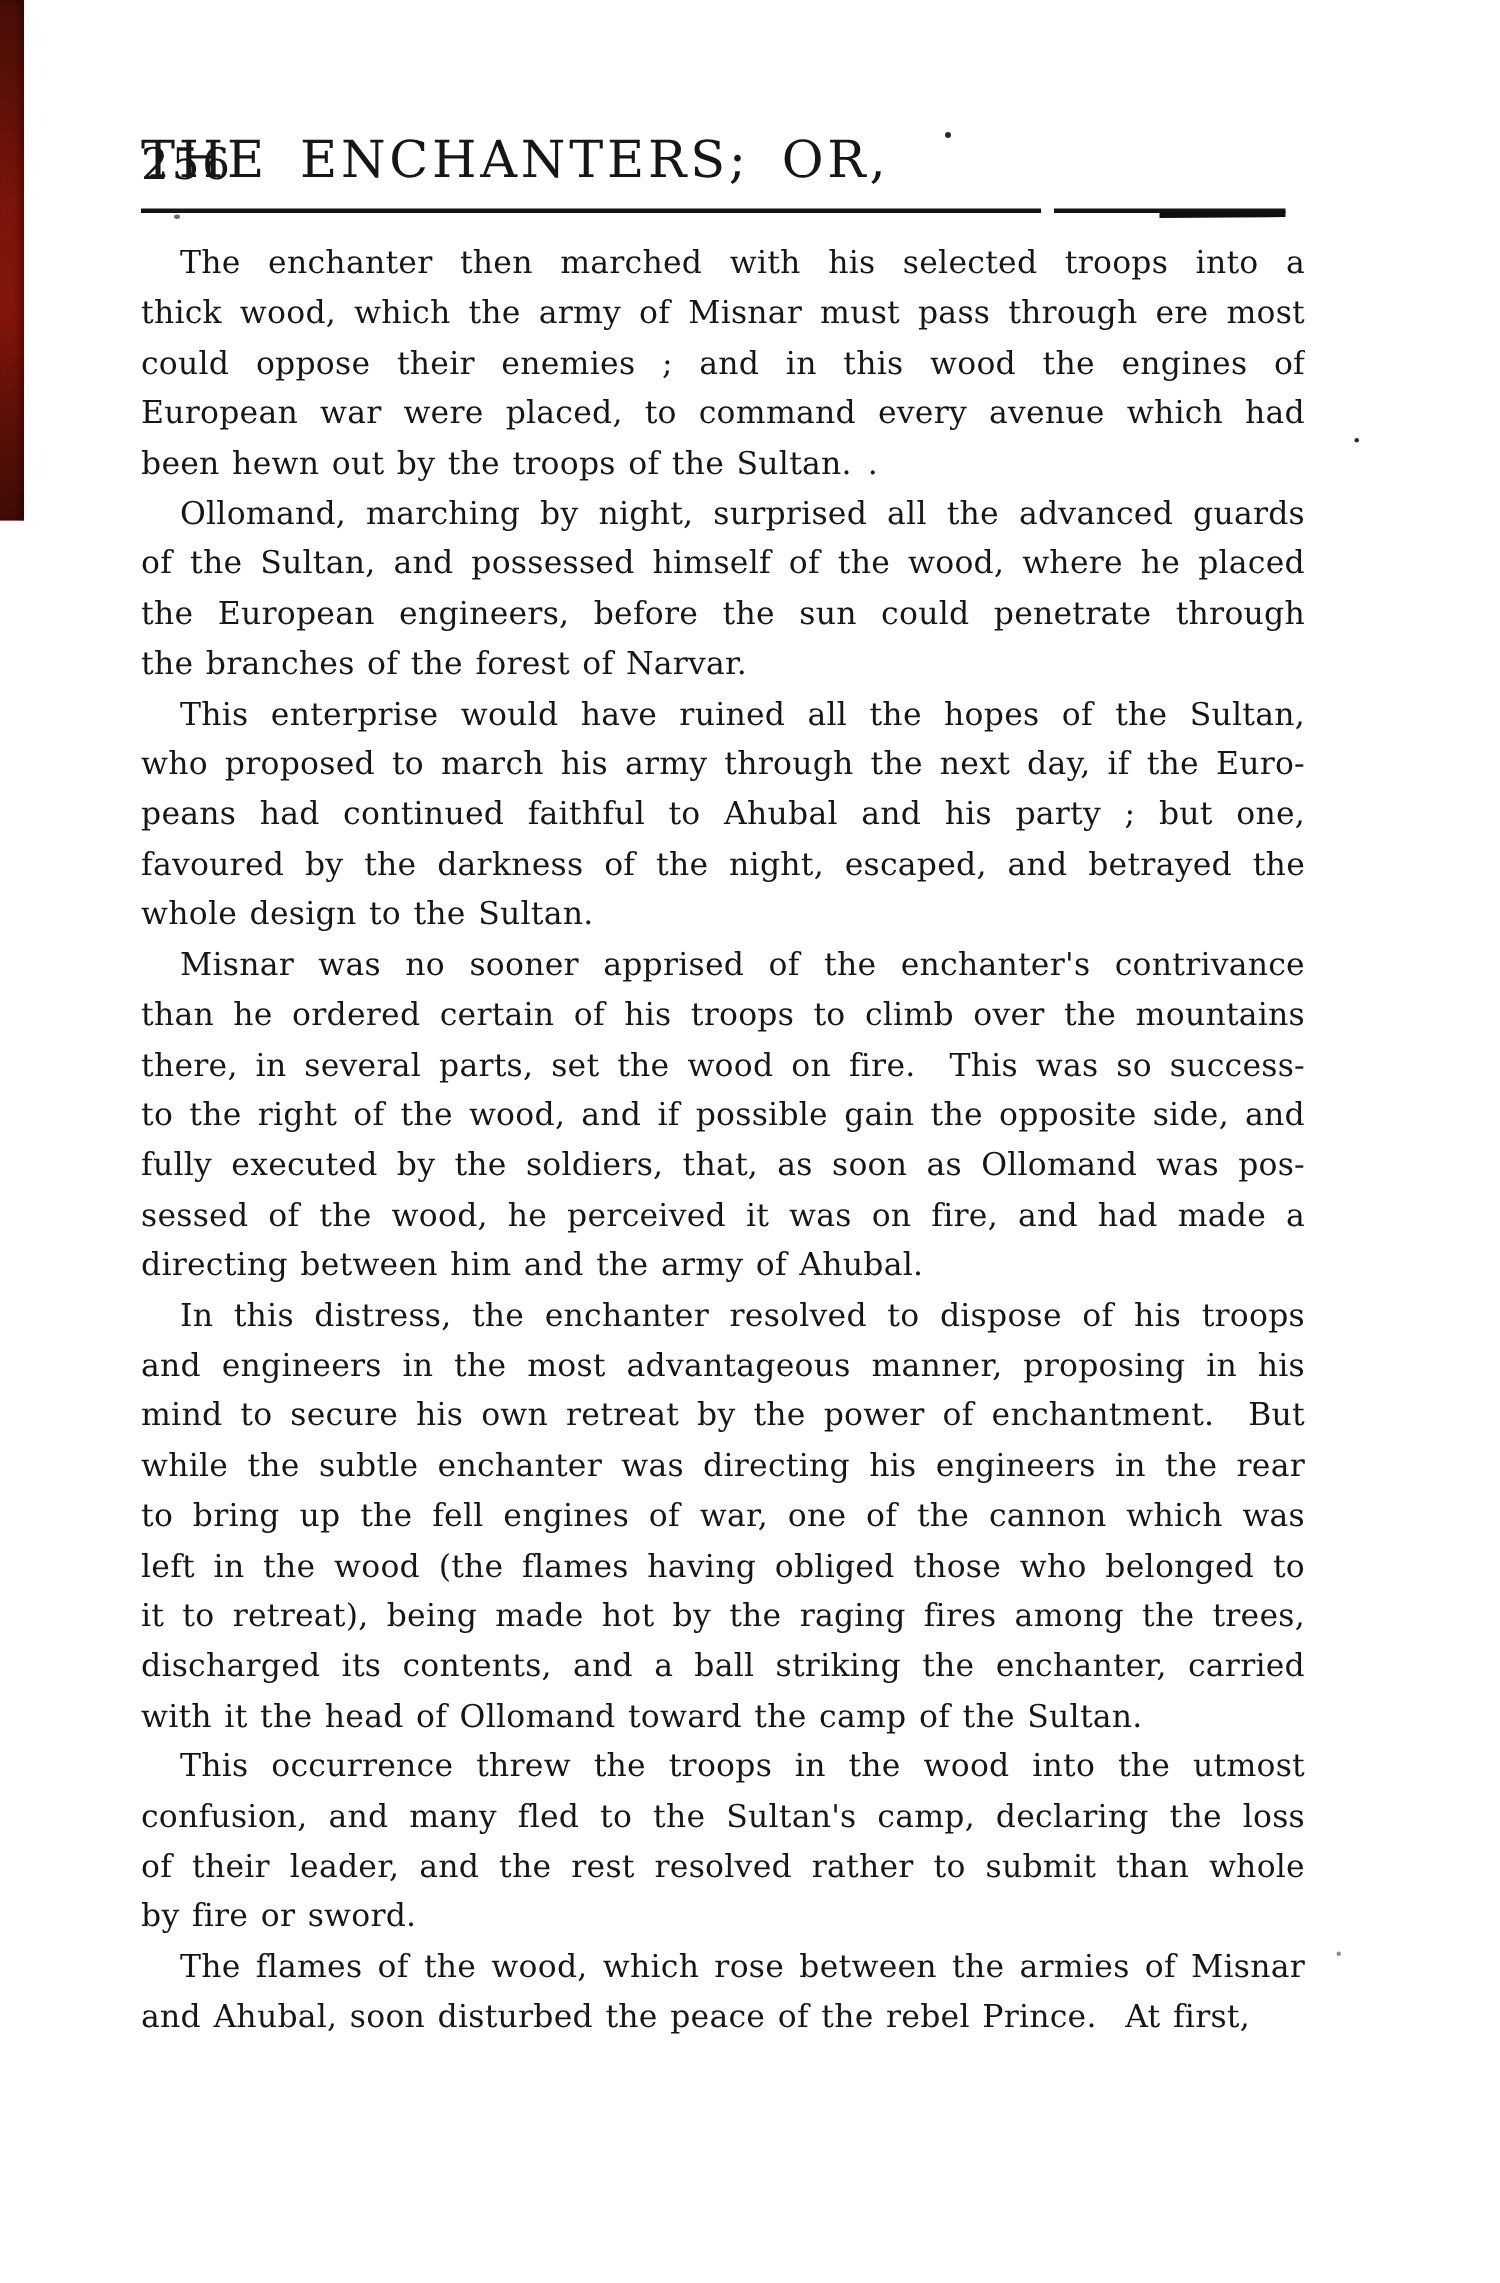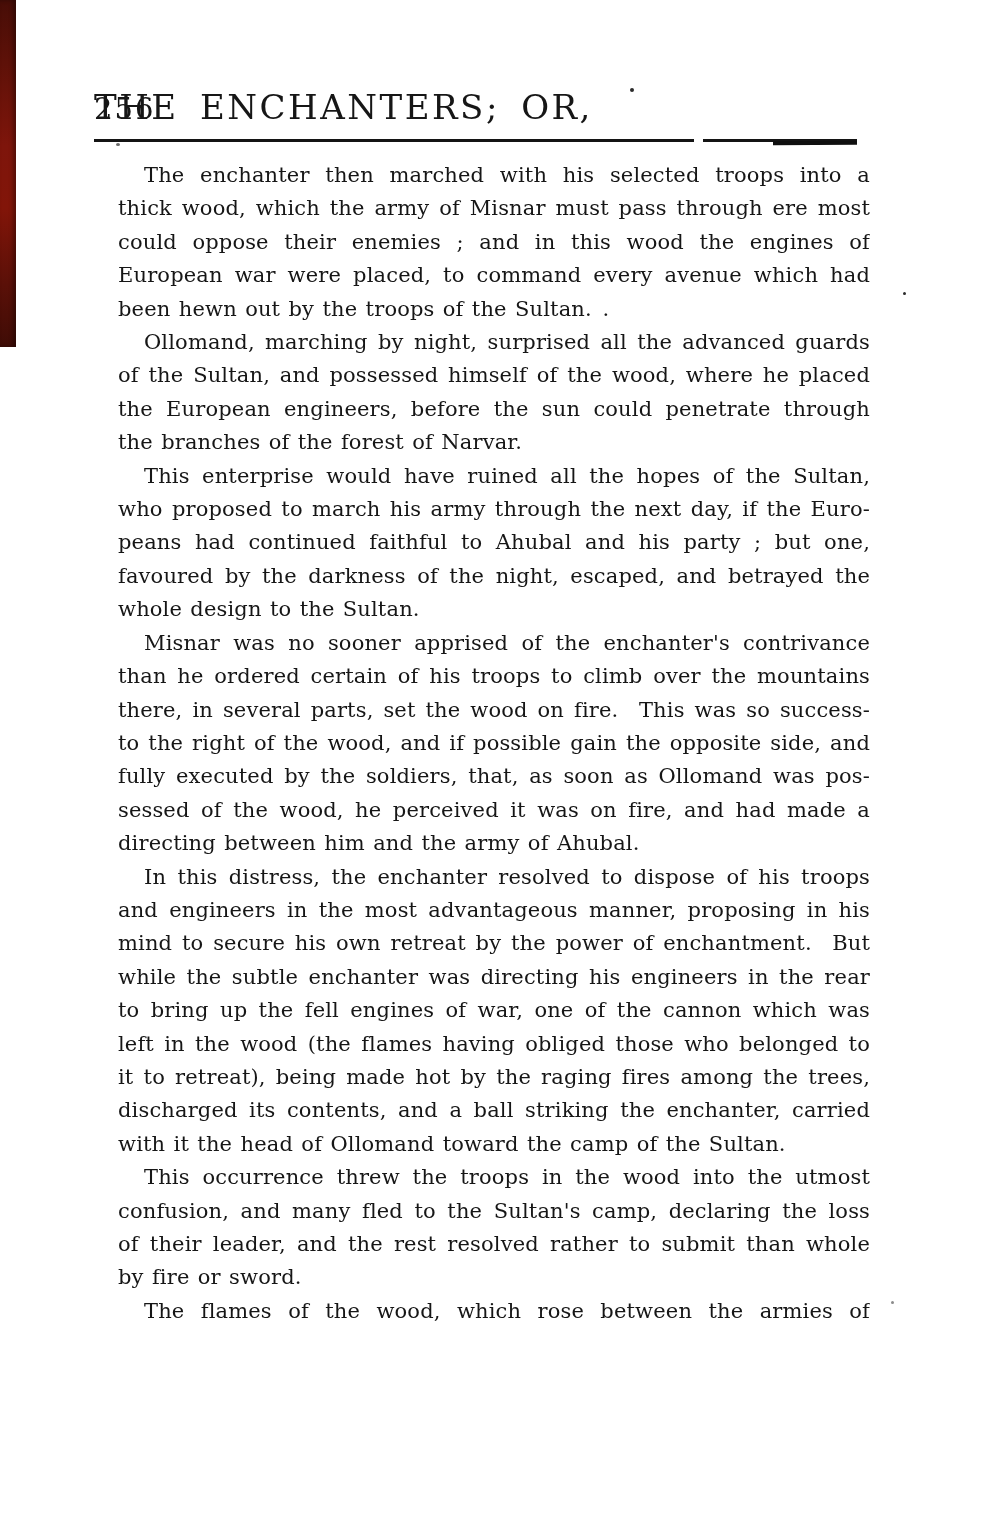--- a/index.html
+++ b/index.html
@@ -47,21 +47,21 @@
     content:"";position:absolute;right:0;top:1.5px;width:11%;height:3.5px;
     background:#0f0f0f;transform:skewY(-0.35deg);
   }
 
   .body-text{position:absolute;left:94px;top:159px;width:776px;}
   .para{margin:0;}
   .line{
     height:33.42px;line-height:33.42px;
     font-size:21px;letter-spacing:.15px;word-spacing:1.5px;
     text-align:justify;text-align-last:justify;
-    overflow:hidden;white-space:normal;margin-left:24px;
+    overflow:hidden;white-space:normal;
   }
   .line.first{text-indent:26px;}
   .line.last{text-align-last:left;}
 
   .ink-speck{position:absolute;background:#2b2b2b;border-radius:50%;}
   .speck-a{left:630px;top:88px;width:4px;height:4px;}
   .speck-b{left:903px;top:292px;width:3px;height:3px;}
   .speck-c{left:891px;top:1301px;width:3px;height:3px;opacity:.55;}
   .speck-d{left:116px;top:143px;width:4px;height:3px;opacity:.7;}
 </style>
@@ -120,20 +120,21 @@
         <div class="line last">with it the head of Ollomand toward the camp of the Sultan.</div>
       </div>
       <div class="para">
         <div class="line first">This occurrence threw the troops in the wood into the utmost</div>
         <div class="line">confusion, and many fled to the Sultan's camp, declaring the loss</div>
         <div class="line">of their leader, and the rest resolved rather to submit than whole</div>
         <div class="line last">by fire or sword.</div>
       </div>
       <div class="para">
         <div class="line first">The flames of the wood, which rose between the armies of Misnar</div>
+        <div class="line last">and Ahubal, soon disturbed the peace of the rebel Prince.  At first,</div>
       </div>
     </div>
 
   <div class="ink-speck speck-a"></div>
   <div class="ink-speck speck-b"></div>
   <div class="ink-speck speck-c"></div>
   <div class="ink-speck speck-d"></div>
 
 </div>
 

